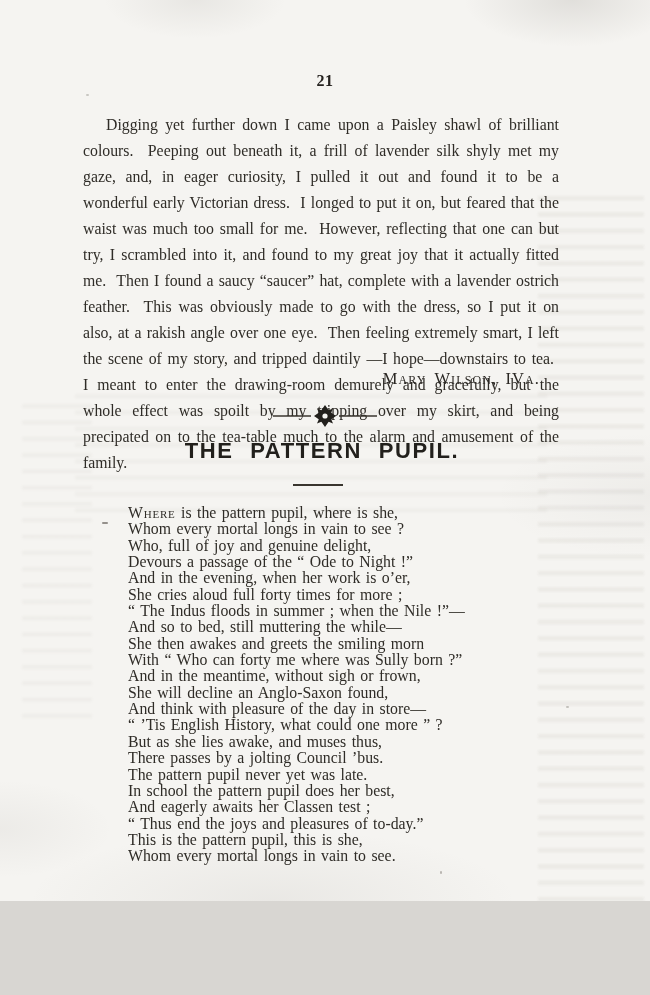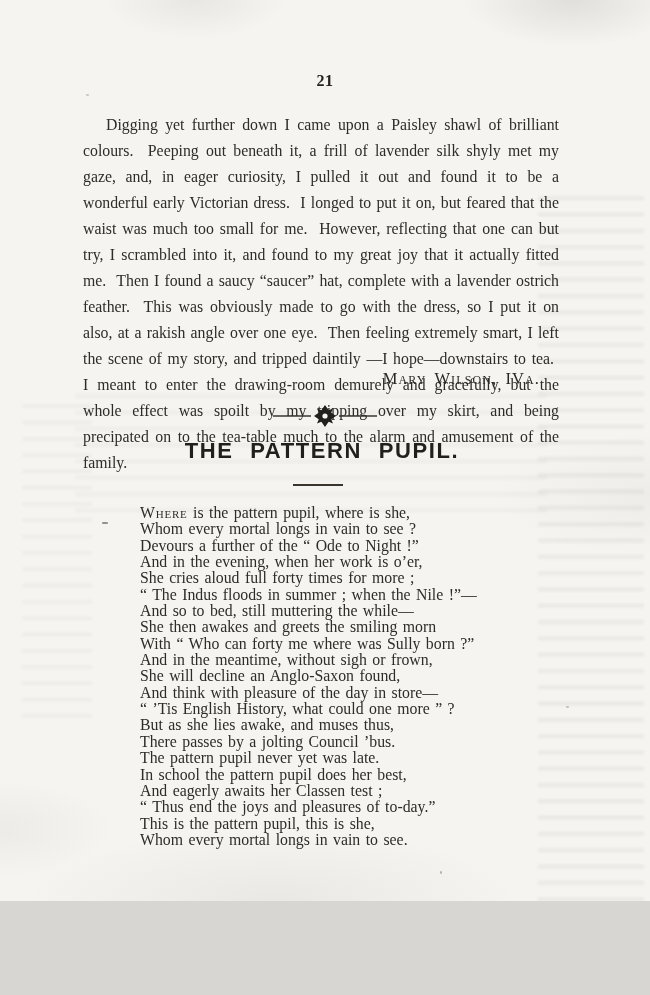--- a/index.html
+++ b/index.html
@@ -99,21 +99,21 @@
     position: absolute;
     top: 484px;
     left: 293px;
     width: 50px;
     height: 2px;
     background: #3a362f;
   }
   .poem {
     position: absolute;
     top: 505px;
-    left: 140px;
+    left: 128px;
     width: 440px;
     font-size: 15.8px;
     line-height: 16.35px;
     word-spacing: 1.5px;
     color: #2f2c27;
   }
   .poem-line { white-space: nowrap; }
   .smallcaps { font-variant: small-caps; letter-spacing: 0.8px; }
 </style>
 </head>
@@ -143,21 +143,22 @@
     <polygon fill="#22201c" points="61,5.5 53,8.8 45,5.5 48.2,13 45,20.5 53,17.2 61,20.5 57.8,13"></polygon>
     <circle cx="53" cy="13" r="2.6" fill="#f5f4f1"></circle>
   </svg>
 
   <div class="poem-title">THE PATTERN PUPIL.</div>
   <div class="poem-title-rule"></div>
 
   <div class="poem">
     <div class="poem-line"><span class="smallcaps">Where</span><span> is the pattern pupil, where is she,</span></div>
     <div class="poem-line">Whom every mortal longs in vain to see ?</div>
-    <div class="poem-line">Devours a further of the “ Ode to Night !”</div>
+    <div class="poem-line">Who, full of joy and genuine delight,</div>
+    <div class="poem-line">Devours a passage of the “ Ode to Night !”</div>
     <div class="poem-line">And in the evening, when her work is o’er,</div>
     <div class="poem-line">She cries aloud full forty times for more ;</div>
     <div class="poem-line">“ The Indus floods in summer ; when the Nile !”—</div>
     <div class="poem-line">And so to bed, still muttering the while—</div>
     <div class="poem-line">She then awakes and greets the smiling morn</div>
     <div class="poem-line">With “ Who can forty me where was Sully born ?”</div>
     <div class="poem-line">And in the meantime, without sigh or frown,</div>
     <div class="poem-line">She will decline an Anglo-Saxon found,</div>
     <div class="poem-line">And think with pleasure of the day in store—</div>
     <div class="poem-line">“ ’Tis English History, what could one more ” ?</div>

